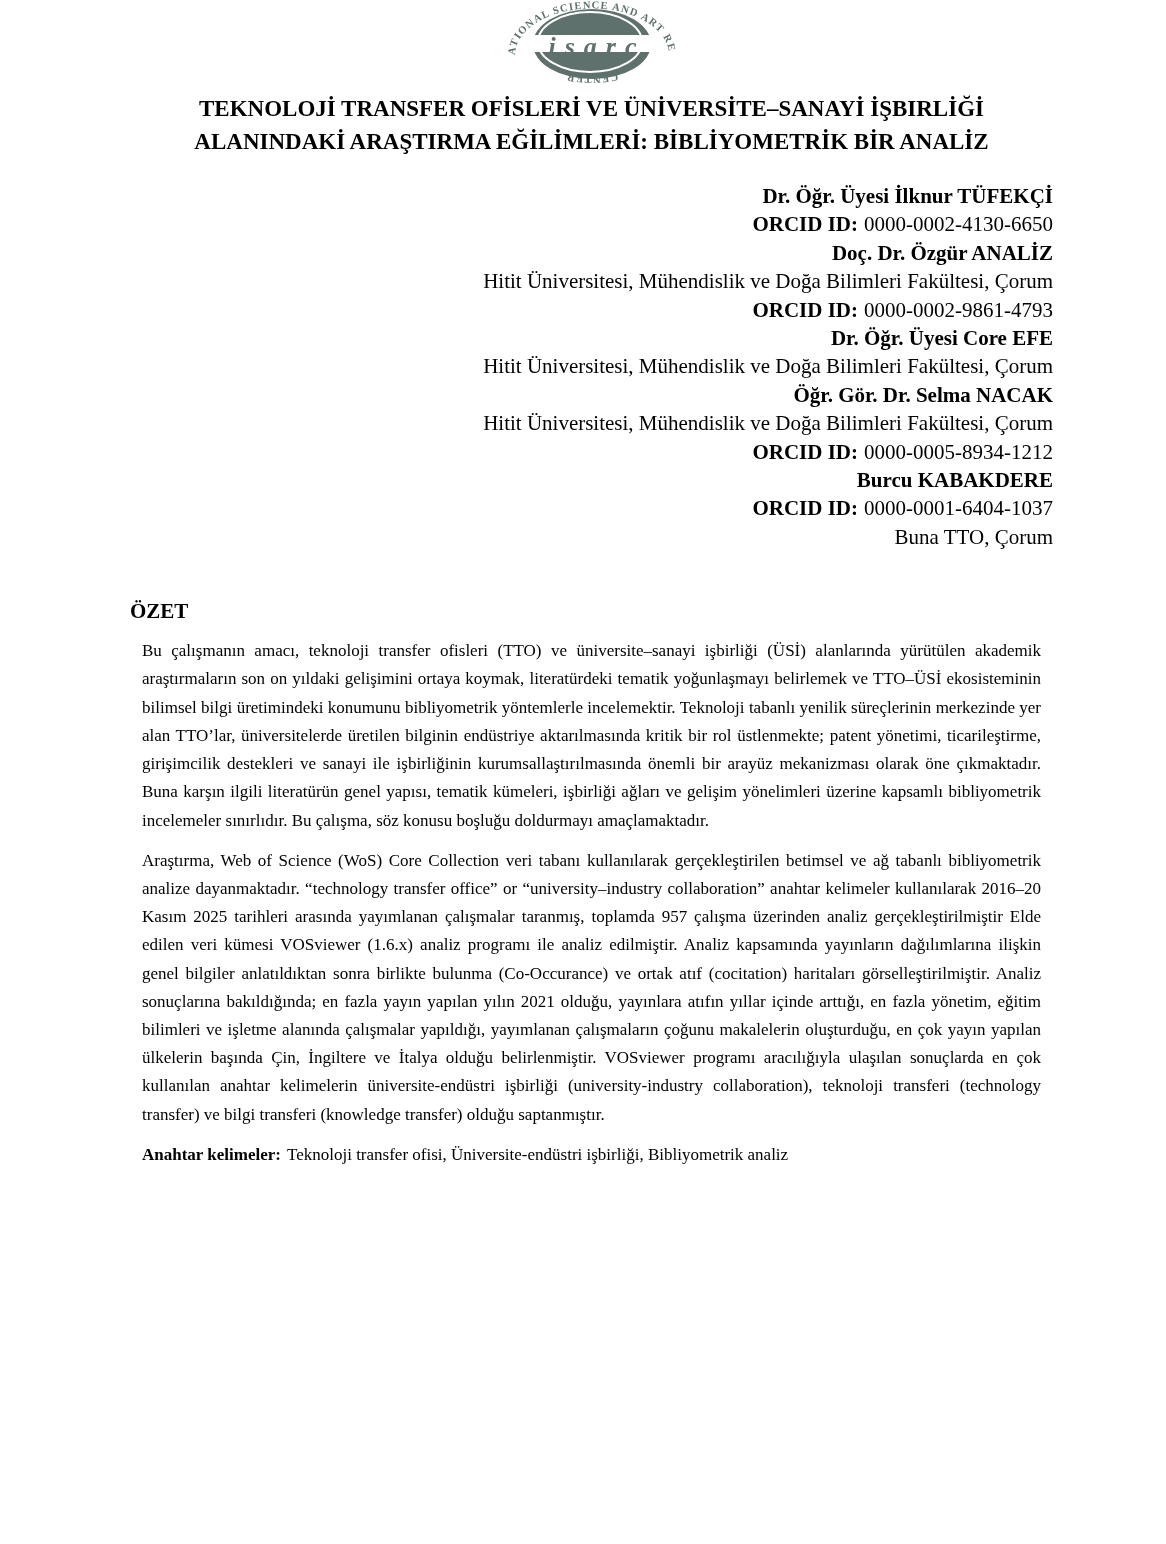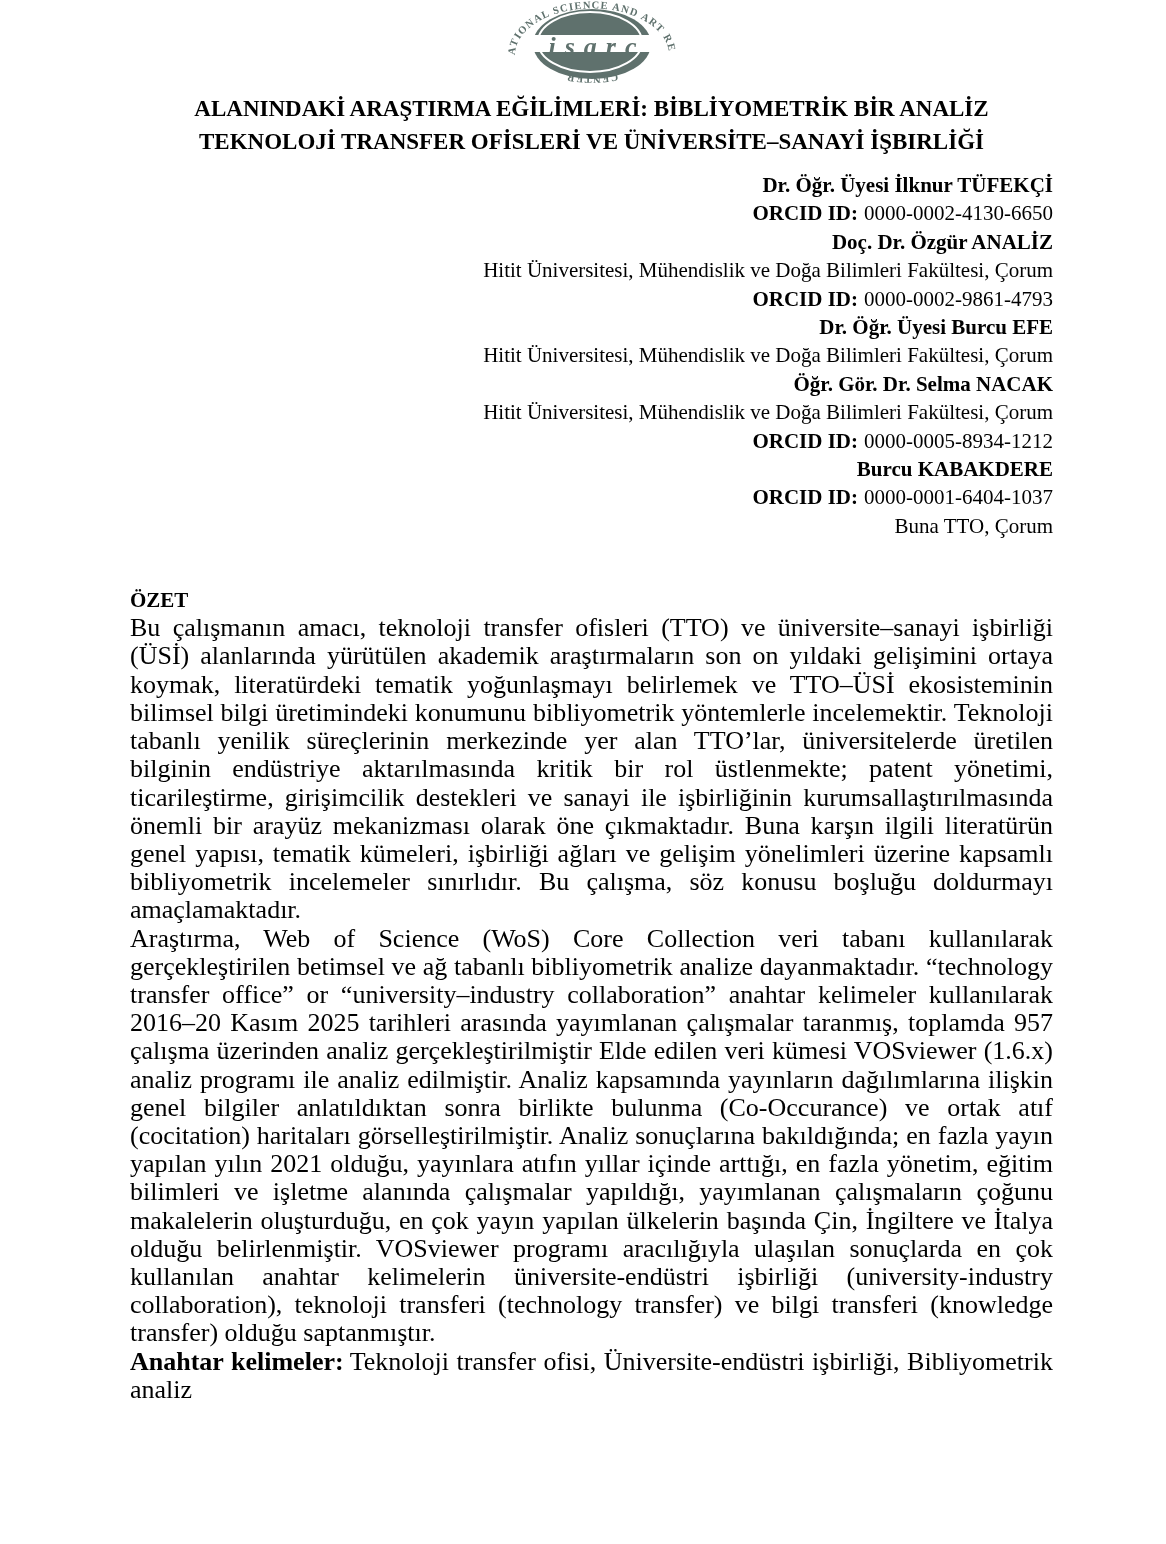--- a/index.html
+++ b/index.html
@@ -22,27 +22,27 @@
   }
   .isarc-script {
     font-family:"Liberation Serif", serif;
     font-style:italic; font-weight:bold;
     font-size:26px; letter-spacing:9px;
   }
   
   .title { margin:6px 0 0 0; text-align:center; font-weight:bold; font-size:23px; line-height:33px; }
   .title span { display:block; }
   
-  .authors { margin-top:13px; text-align:right; font-size:21px; line-height:28.4px; }
+  .authors { margin-top:24px; text-align:right; font-size:21px; line-height:28.4px; }
   .a-line.bold { font-weight:bold; }
   .orcid-label { font-weight:bold; margin-right:6px; }
   
   .abstract { margin-top:46px; }
   .ozet-heading { font-weight:bold; font-size:21px; line-height:28px; }
-  .para { margin:0; font-size:26px; line-height:28.2px; text-align:justify; }
+  .para { margin:12px; font-size:17px; line-height:28.2px; text-align:justify; }
   .keywords-label { font-weight:bold; margin-right:6px; }
 </style>
 </head>
 <body>
 
 <div class="page">
   <div class="content">
 
     <div class="logo-wrap">
       <svg width="192" height="92" viewBox="0 0 192 92">
@@ -57,31 +57,31 @@
           <textPath href="#arcBottom" startOffset="50%">CENTER</textPath>
         </text>
         <ellipse cx="96" cy="46" rx="59" ry="35" fill="#5f716d"></ellipse>
         <ellipse cx="94" cy="44" rx="52" ry="30" fill="none" stroke="#ffffff" stroke-width="2"></ellipse>
         <rect x="33" y="37" width="126" height="17" fill="#ffffff"></rect>
         <text class="isarc-script" x="101" y="57" text-anchor="middle" fill="#5f716d">isarc</text>
       </svg>
     </div>
 
     <h1 class="title">
+      <span>TEKNOLOJİ TRANSFER OFİSLERİ VE ÜNİVERSİTE–SANAYİ İŞBIRLİĞİ</span>
       <span>ALANINDAKİ ARAŞTIRMA EĞİLİMLERİ: BİBLİYOMETRİK BİR ANALİZ</span>
-      <span>TEKNOLOJİ TRANSFER OFİSLERİ VE ÜNİVERSİTE–SANAYİ İŞBIRLİĞİ</span>
     </h1>
 
     <div class="authors">
       <div class="a-line bold">Dr. Öğr. Üyesi İlknur TÜFEKÇİ</div>
       <div class="a-line"><span class="orcid-label">ORCID ID:</span><span>0000-0002-4130-6650</span></div>
       <div class="a-line bold">Doç. Dr. Özgür ANALİZ</div>
       <div class="a-line">Hitit Üniversitesi, Mühendislik ve Doğa Bilimleri Fakültesi, Çorum</div>
       <div class="a-line"><span class="orcid-label">ORCID ID:</span><span>0000-0002-9861-4793</span></div>
-      <div class="a-line bold">Dr. Öğr. Üyesi Burcu EFE</div>
+      <div class="a-line bold">Dr. Öğr. Üyesi Core EFE</div>
       <div class="a-line">Hitit Üniversitesi, Mühendislik ve Doğa Bilimleri Fakültesi, Çorum</div>
       <div class="a-line bold">Öğr. Gör. Dr. Selma NACAK</div>
       <div class="a-line">Hitit Üniversitesi, Mühendislik ve Doğa Bilimleri Fakültesi, Çorum</div>
       <div class="a-line"><span class="orcid-label">ORCID ID:</span><span>0000-0005-8934-1212</span></div>
       <div class="a-line bold">Burcu KABAKDERE</div>
       <div class="a-line"><span class="orcid-label">ORCID ID:</span><span>0000-0001-6404-1037</span></div>
       <div class="a-line">Buna TTO, Çorum</div>
     </div>
 
     <div class="abstract">

